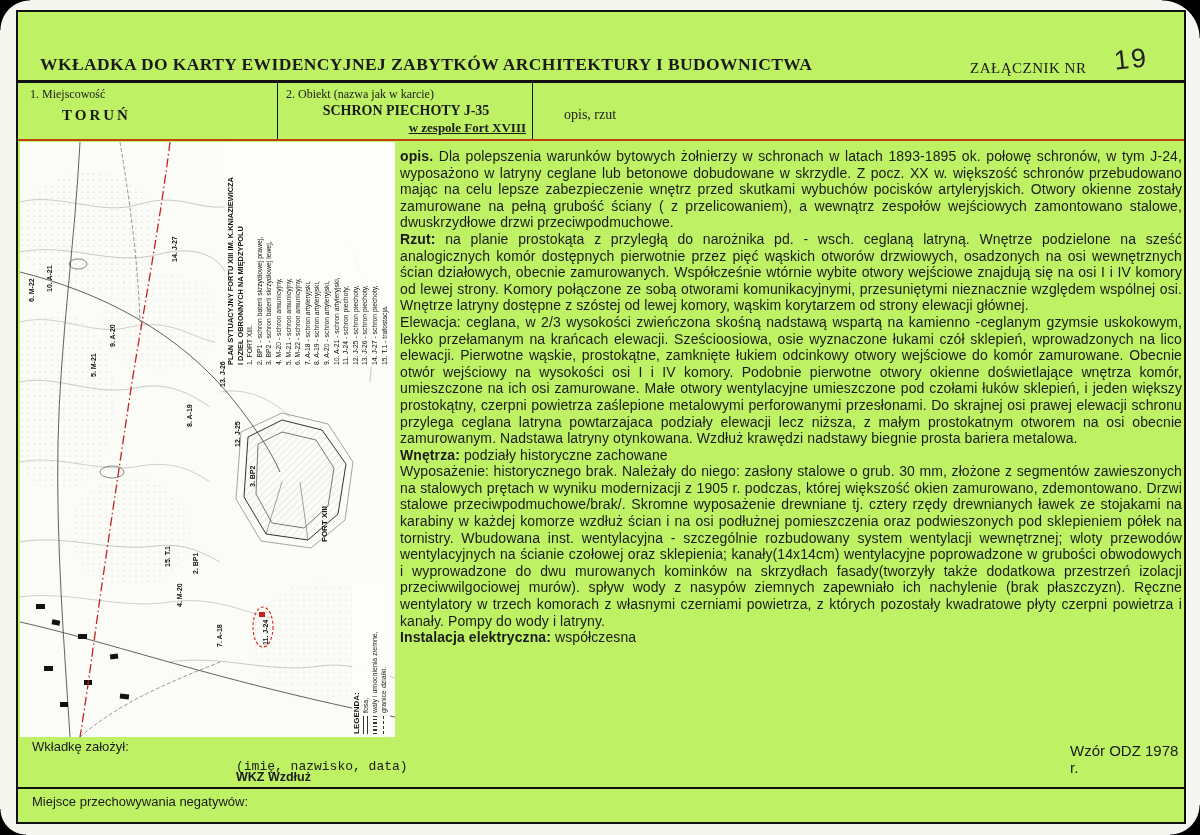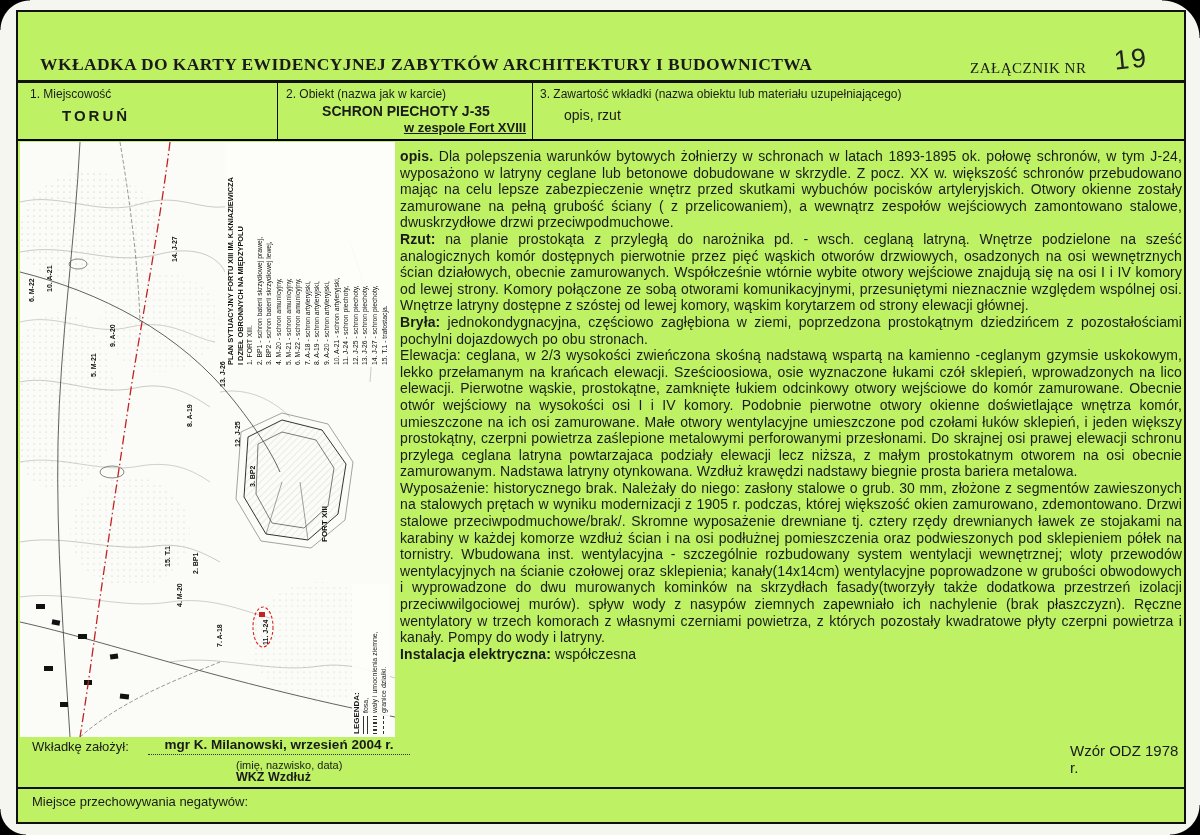--- a/index.html
+++ b/index.html
@@ -15,21 +15,21 @@
   .c-br{right:0;bottom:0;width:30px;height:30px;background:radial-gradient(circle 30px at 0px 0px,transparent 29px,#000 30px);}
 
   .frame{position:absolute;left:16px;top:10px;width:1166px;height:810px;border:2px solid #111;background:#bef264;}
 
   .hdr-title{position:absolute;left:20px;top:42px;font-family:"Liberation Serif",serif;
     font-size:17.5px;font-weight:bold;letter-spacing:.4px;border-bottom:2px solid #111;padding:0 6px 5px 2px;}
   .hdr-zal{position:absolute;left:952px;top:48px;font-family:"Liberation Serif",serif;font-size:15px;letter-spacing:.5px;}
   .hdr-num{position:absolute;left:1096px;top:32px;font-size:27px;transform:rotate(-6deg);letter-spacing:2px;color:#222;}
   .hdr-rule{position:absolute;left:0;top:68px;width:100%;height:3px;background:#111;}
 
-  .fields{position:absolute;left:0;top:71px;width:100%;height:56px;border-bottom:2px solid #000000;}
+  .fields{position:absolute;left:0;top:71px;width:100%;height:56px;border-bottom:2px solid #c2410c;font-family:Liberation Serif, serif;}
   .fld-sep1{position:absolute;left:259px;top:0;height:100%;width:1px;background:#111;}
   .fld-sep2{position:absolute;left:514px;top:0;height:100%;width:1px;background:#111;}
   .fld-label{position:absolute;font-size:12px;}
   .f1l{left:12px;top:4px;}
   .f1v{position:absolute;left:44px;top:24px;font-size:15px;font-weight:bold;letter-spacing:3px;}
   .f2l{left:268px;top:4px;}
   .f2v1{position:absolute;left:268px;top:20px;width:240px;text-align:center;font-size:14px;font-weight:bold;}
   .f2v2{position:absolute;left:268px;top:37px;width:240px;text-align:right;font-size:13px;font-weight:bold;text-decoration:underline;}
   .f3l{left:522px;top:4px;}
   .f3v{position:absolute;left:546px;top:24px;font-size:14px;}
@@ -49,21 +49,21 @@
   .sym1{height:4px;background:repeating-linear-gradient(90deg,#333 0 1.5px,transparent 1.5px 3.5px);}
   .sym2{height:0;border-top:1px dashed #333;}
 
   .desc{position:absolute;left:382px;top:136px;width:782px;}
   .para{margin:0;text-align:justify;font-size:14px;line-height:16.6px;letter-spacing:.1px;}
   .lead{font-weight:normal;}
   .lead.bold{font-weight:bold;}
 
   .ft-founder{position:absolute;left:14px;top:727px;font-size:13px;}
   .ft-name{position:absolute;left:130px;top:725px;width:262px;text-align:center;font-size:13.5px;font-weight:bold;border-bottom:1px dotted #333;padding-bottom:2px;}
-  .ft-sub{position:absolute;left:218px;top:747px;font-size:11px;}
+  .ft-sub{position:absolute;left:218px;top:747px;font-size:13px;font-family:Liberation Mono, monospace;}
   .ft-org{position:absolute;left:218px;top:758px;font-size:12.5px;font-weight:bold;}
   .ft-wzor{position:absolute;left:1052px;top:730px;font-size:15px;}
   .ft-rule{position:absolute;left:0;top:775px;width:100%;height:2px;background:#111;}
   .ft-neg{position:absolute;left:14px;top:782px;font-size:13px;}
 </style>
 </head>
 <body>
 
 <div class="corner c-tl"></div>
 <div class="corner c-tr"></div>
@@ -78,21 +78,20 @@
   <div class="hdr-rule"></div>
 
   <div class="fields">
     <div class="fld-sep1"></div>
     <div class="fld-sep2"></div>
     <div class="fld-label f1l">1. Miejscowość</div>
     <div class="f1v">TORUŃ</div>
     <div class="fld-label f2l">2. Obiekt (nazwa jak w karcie)</div>
     <div class="f2v1">SCHRON PIECHOTY J-35</div>
     <div class="f2v2">w zespole Fort XVIII</div>
-    <div class="fld-label f3l">3. Zawartość wkładki (nazwa obiektu lub materiału uzupełniającego)</div>
     <div class="f3v">opis, rzut</div>
   </div>
 
   <div class="mapbox">
     <svg width="375" height="595" viewBox="0 0 375 595">
       <defs>
         <pattern id="dots" width="6" height="6" patternUnits="userSpaceOnUse">
           <circle cx="2" cy="2" r="0.6" fill="#8a8a82"></circle>
         </pattern>
         <pattern id="hatch" width="5" height="5" patternUnits="userSpaceOnUse" patternTransform="rotate(45)">
@@ -202,27 +201,26 @@
             <span class="sym sym2"></span>
             <span>granice działki.</span>
           </div>
         </div>
     </div>
   </div>
 
   <div class="desc">
       <p class="para"><span class="lead bold">opis. </span>Dla polepszenia warunków bytowych żołnierzy w schronach w latach 1893-1895 ok. połowę schronów, w tym J-24, wyposażono w latryny ceglane lub betonowe dobudowane w skrzydle. Z pocz. XX w. większość schronów przebudowano mając na celu lepsze zabezpieczenie wnętrz przed skutkami wybuchów pocisków artyleryjskich. Otwory okienne zostały zamurowane na pełną grubość ściany ( z przelicowaniem), a wewnątrz zespołów wejściowych zamontowano stalowe, dwuskrzydłowe drzwi przeciwpodmuchowe.</p>
       <p class="para"><span class="lead bold">Rzut: </span>na planie prostokąta z przyległą do narożnika pd. - wsch. ceglaną latryną. Wnętrze podzielone na sześć analogicznych komór dostępnych pierwotnie przez pięć wąskich otworów drzwiowych, osadzonych na osi wewnętrznych ścian działowych, obecnie zamurowanych. Współcześnie wtórnie wybite otwory wejściowe znajdują się na osi I i IV komory od lewej strony. Komory połączone ze sobą otworami komunikacyjnymi, przesuniętymi nieznacznie względem wspólnej osi. Wnętrze latryny dostępne z szóstej od lewej komory, wąskim korytarzem od strony elewacji głównej.</p>
-      <p class="para"><span class="lead bold">Bryła: </span>jednokondygnacyjna, częściowo zagłębiona w ziemi, poprzedzona prostokątnym dziedzińcem z pozostałościami pochylni dojazdowych po obu stronach.</p>
       <p class="para"><span class="lead">Elewacja: </span>ceglana, w 2/3 wysokości zwieńczona skośną nadstawą wspartą na kamienno -ceglanym gzymsie uskokowym, lekko przełamanym na krańcach elewacji. Sześcioosiowa, osie wyznaczone łukami czół sklepień, wprowadzonych na lico elewacji. Pierwotne wąskie, prostokątne, zamknięte łukiem odcinkowy otwory wejściowe do komór zamurowane. Obecnie otwór wejściowy na wysokości osi I i IV komory. Podobnie pierwotne otwory okienne doświetlające wnętrza komór, umieszczone na ich osi zamurowane. Małe otwory wentylacyjne umieszczone pod czołami łuków sklepień, i jeden większy prostokątny, czerpni powietrza zaślepione metalowymi perforowanymi przesłonami. Do skrajnej osi prawej elewacji schronu przylega ceglana latryna powtarzajaca podziały elewacji lecz niższa, z małym prostokatnym otworem na osi obecnie zamurowanym. Nadstawa latryny otynkowana. Wzdłuż krawędzi nadstawy biegnie prosta bariera metalowa.</p>
+      <p class="para"><span class="lead bold">Wnętrza: </span>podziały historyczne zachowane</p>
       <p class="para"><span class="lead">Wyposażenie: </span>historycznego brak. Należały do niego: zasłony stalowe o grub. 30 mm, złożone z segmentów zawieszonych na stalowych prętach w wyniku modernizacji z 1905 r. podczas, której większość okien zamurowano, zdemontowano. Drzwi stalowe przeciwpodmuchowe/brak/. Skromne wyposażenie drewniane tj. cztery rzędy drewnianych ławek ze stojakami na karabiny w każdej komorze wzdłuż ścian i na osi podłużnej pomieszczenia oraz podwieszonych pod sklepieniem półek na tornistry. Wbudowana inst. wentylacyjna - szczególnie rozbudowany system wentylacji wewnętrznej; wloty przewodów wentylacyjnych na ścianie czołowej oraz sklepienia; kanały(14x14cm) wentylacyjne poprowadzone w grubości obwodowych i wyprowadzone do dwu murowanych kominków na skrzydłach fasady(tworzyły także dodatkowa przestrzeń izolacji przeciwwilgociowej murów). spływ wody z nasypów ziemnych zapewniało ich nachylenie (brak płaszczyzn). Ręczne wentylatory w trzech komorach z własnymi czerniami powietrza, z których pozostały kwadratowe płyty czerpni powietrza i kanały. Pompy do wody i latryny.</p>
       <p class="para"><span class="lead bold">Instalacja elektryczna: </span>współczesna</p>
     </div>
 
   <div class="ft-founder">Wkładkę założył:</div>
-  <div class="ft-name">mgr K. Milanowski, wrzesień 2004 r.</div>
   <div class="ft-sub">(imię, nazwisko, data)</div>
   <div class="ft-org">WKZ Wzdłuż</div>
   <div class="ft-wzor">Wzór ODZ 1978 r.</div>
   <div class="ft-rule"></div>
   <div class="ft-neg">Miejsce przechowywania negatywów:</div>
 
 </div>
 
 </body></html>

